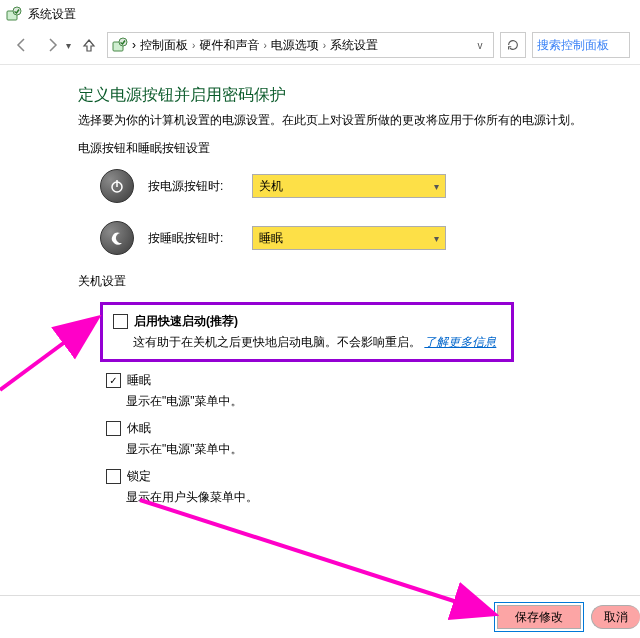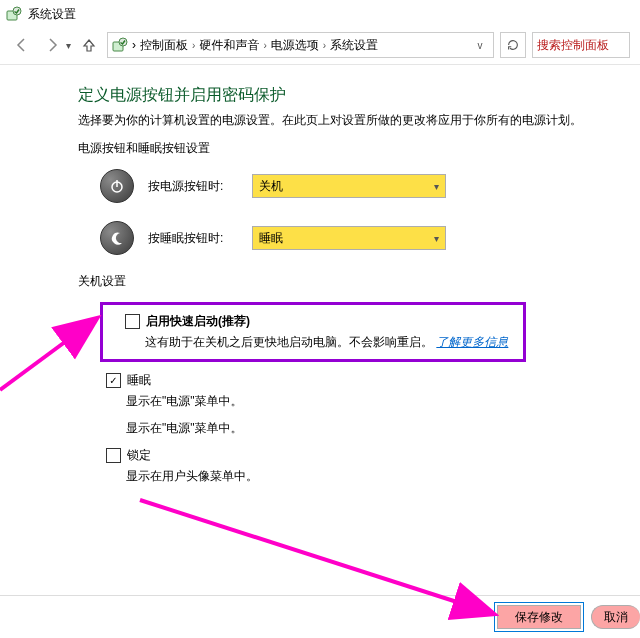--- a/index.html
+++ b/index.html
@@ -79,21 +79,21 @@
     border: 1px solid #ccc;
     display:flex;align-items:center;justify-content:center;
     font-size:14px;color:#555;
   }
   .search-box {
     width: 88px; height: 24px;
     border: 1px solid #ccc;
     display: flex;
     align-items: center;
     padding: 0 4px;
-    color: #b91c1c;
+    color: #3b82f6;
     overflow:hidden;
     white-space:nowrap;
   }
   .divider {
     height: 1px;
     background: #e5e5e5;
     margin: 2px 0 0 0;
   }
   .content {
     padding: 16px 0 0 78px;
@@ -134,21 +134,21 @@
     display: flex;
     align-items: center;
     justify-content: space-between;
     padding: 0 6px;
     font-size: 12px;
   }
   .win-select .caret { font-size: 10px; color: #555; }
 
   .highlight-box {
     border: 3px solid #9400d3;
-    padding: 8px 0 8px 22px;
+    padding: 8px 0 8px 10px;
     margin: 8px 0 10px 22px;
     width: 398px;
   }
   .chk-row {
     display: flex;
     align-items: flex-start;
     gap: 6px;
     margin-left: 28px;
     margin-bottom: 4px;
   }
@@ -323,20 +323,24 @@
       <span class="link">了解更多信息</span>
     </div>
   </div>
 
   <div class="chk-row">
     <div class="chk checked"></div>
     <div class="chk-title">睡眠</div>
   </div>
   <div class="chk-desc">显示在"电源"菜单中。</div>
 
+  <div class="chk-row">
+    <div class="chk"></div>
+    <div class="chk-title">休眠</div>
+  </div>
   <div class="chk-desc">显示在"电源"菜单中。</div>
 
   <div class="chk-row">
     <div class="chk"></div>
     <div class="chk-title">锁定</div>
   </div>
   <div class="chk-desc">显示在用户头像菜单中。</div>
 </div>
 
 <div class="footer">

